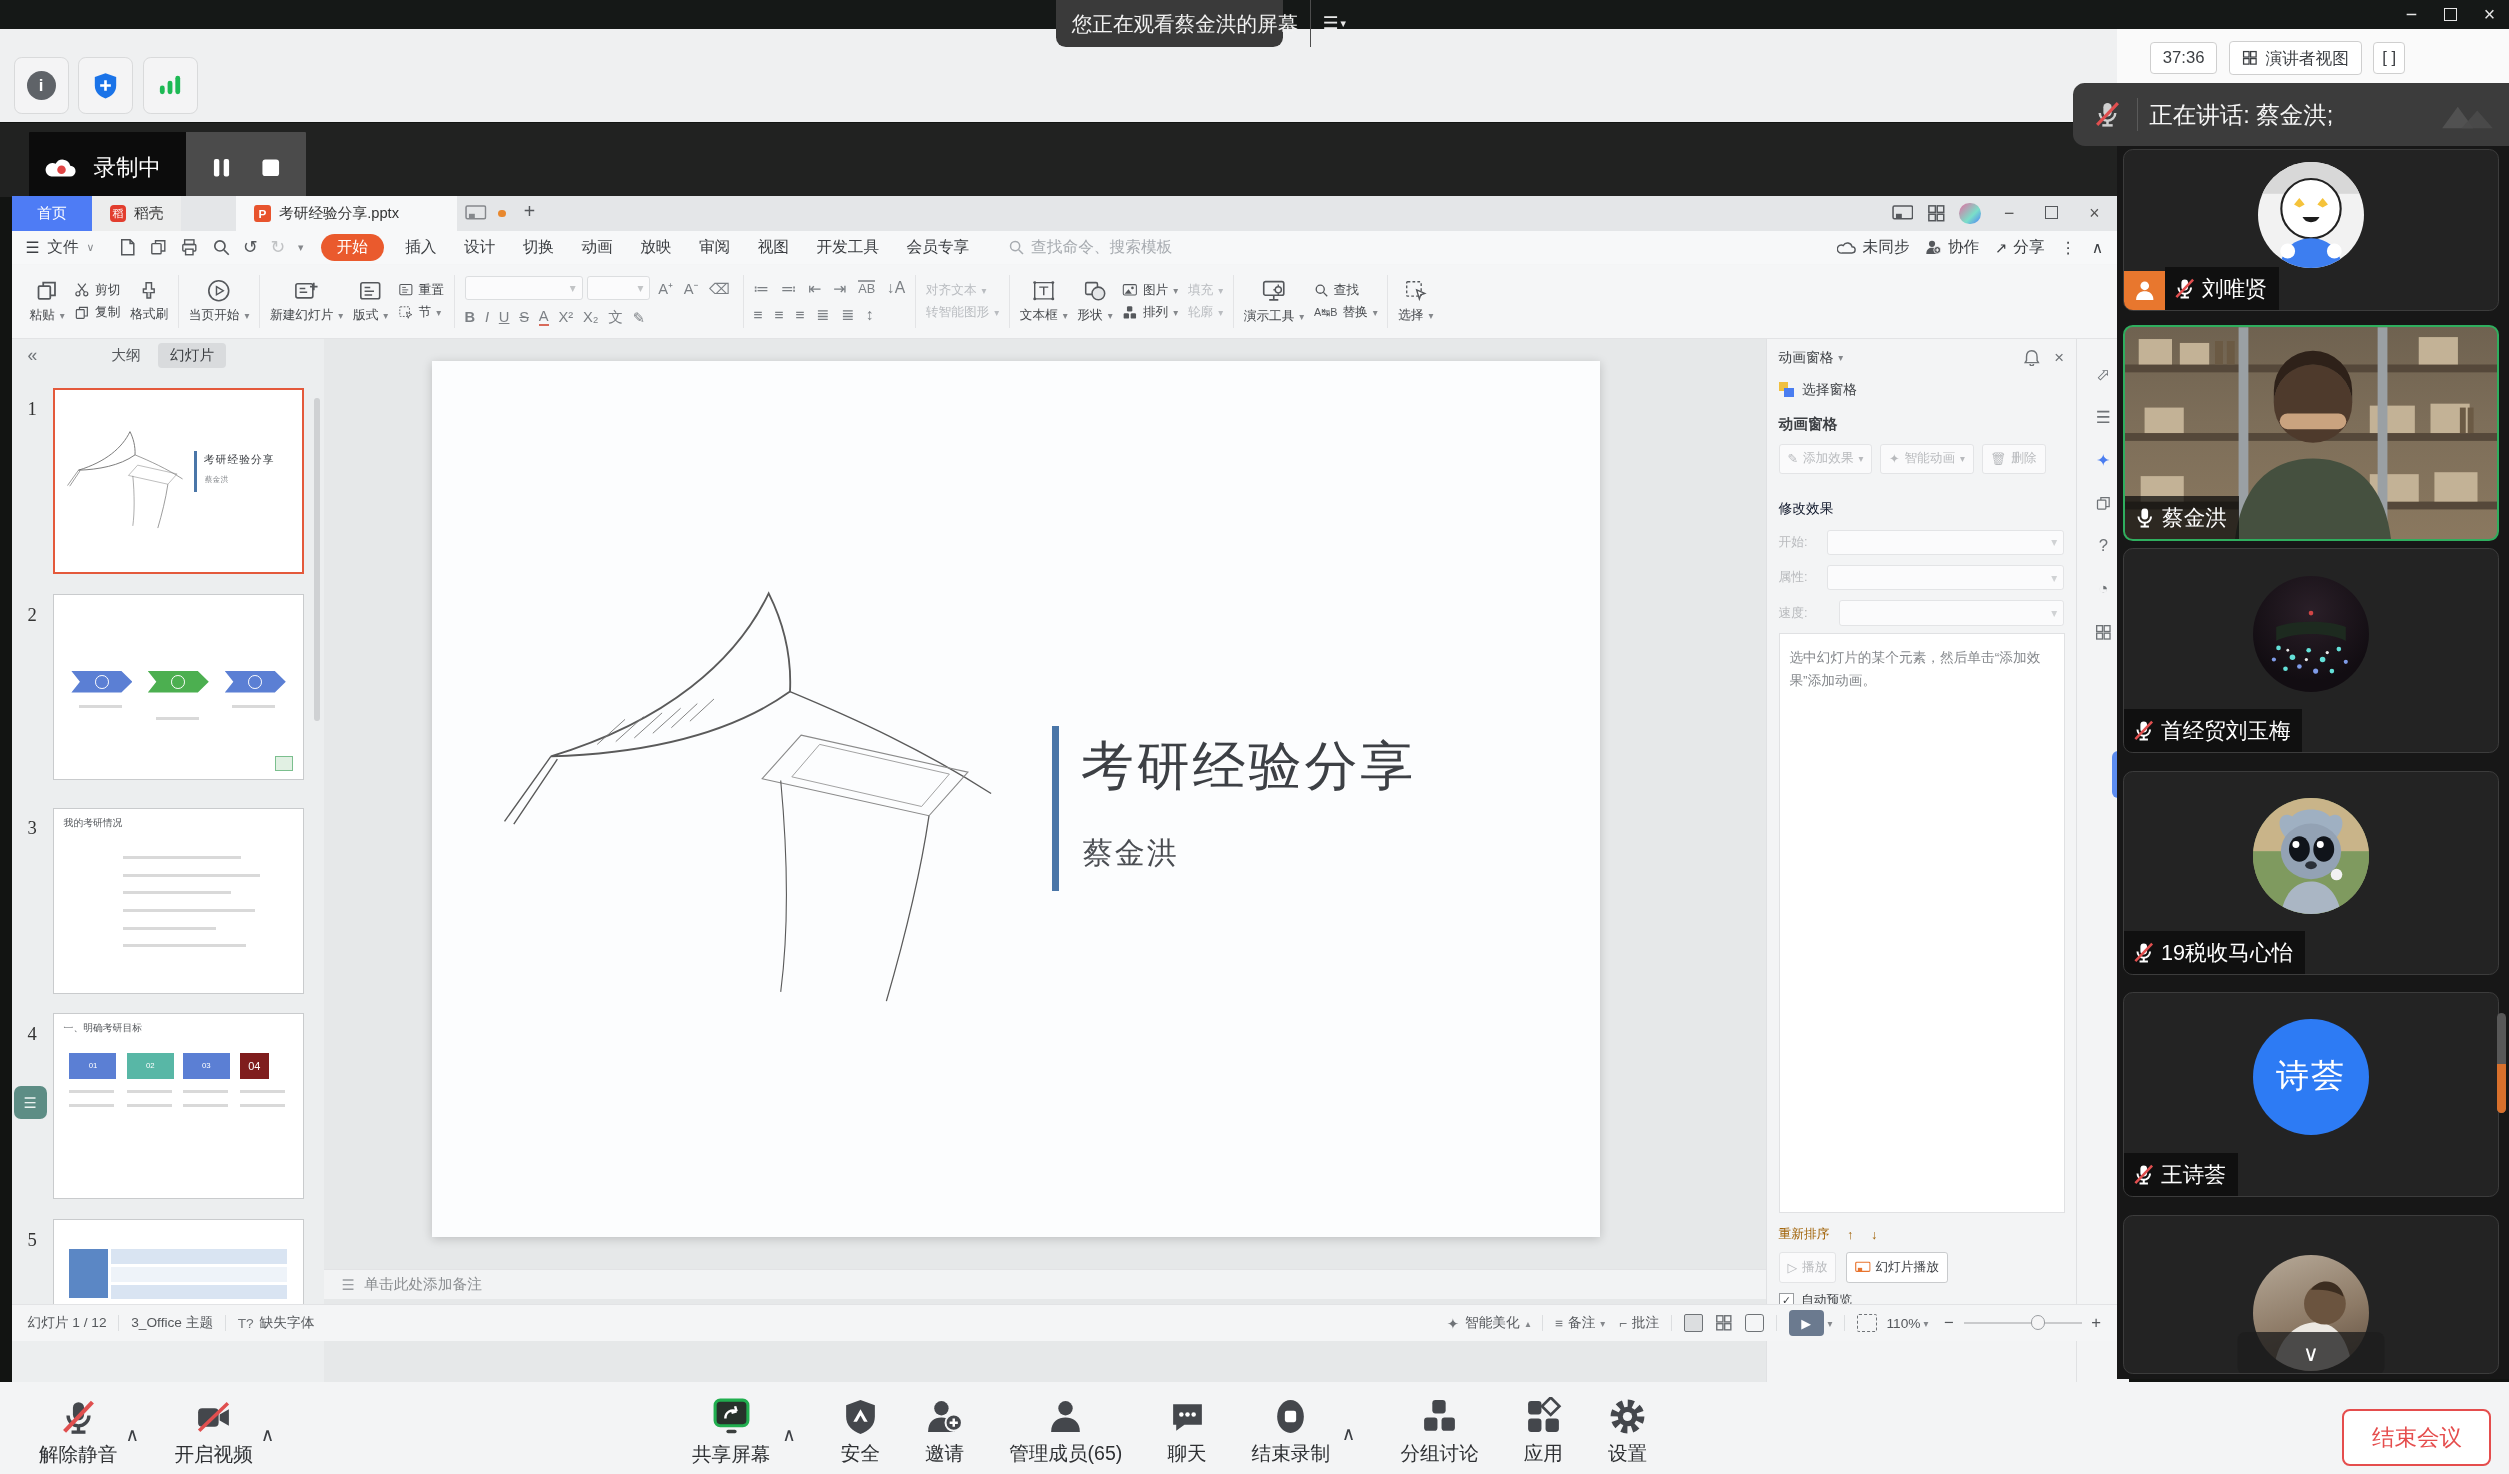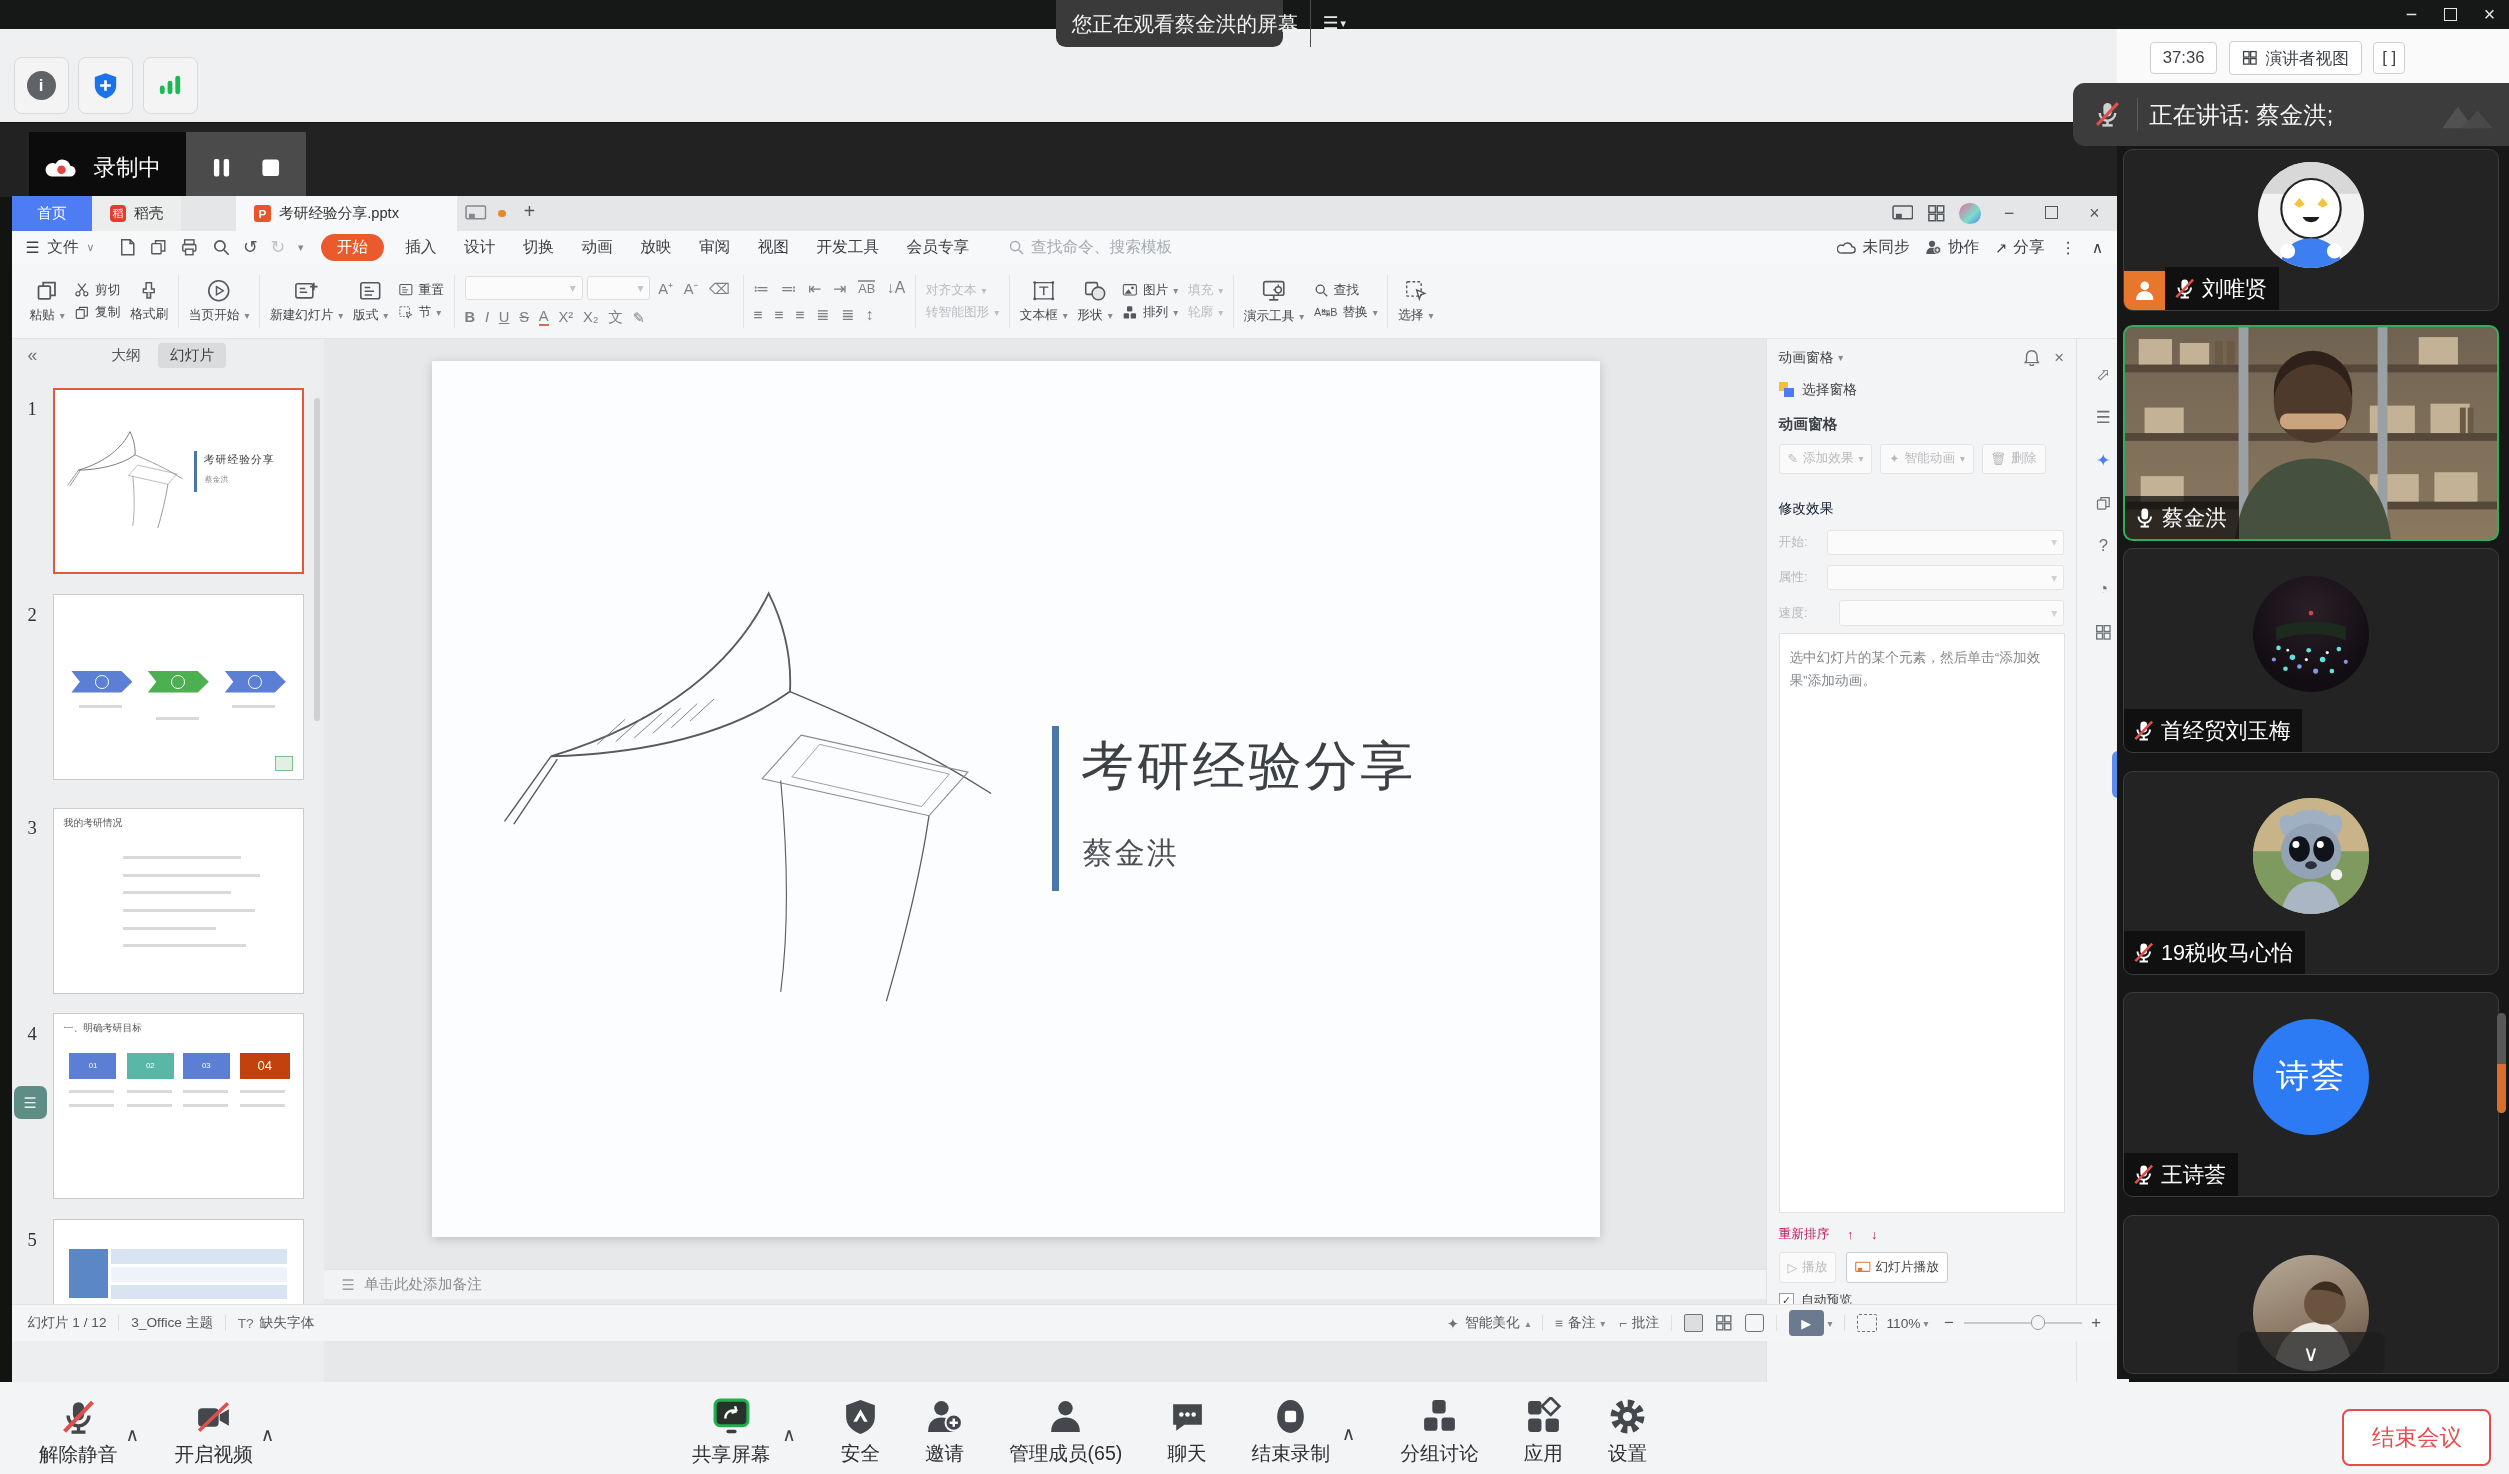--- a/index.html
+++ b/index.html
@@ -684,21 +684,21 @@
       <div class="tline" style="left:69px;top:118px;width:93px"></div>
       <div class="tline" style="left:69px;top:135px;width:123px"></div>
     </div>
 
     <span class="tnum" style="top:684px">4</span>
     <div class="thumbwrap" style="top:674px;height:186px">
       <div style="position:absolute;left:9.8px;top:7.8px;font-size:9.8px;color:#55585c">一、明确考研目标</div>
       <div style="position:absolute;left:15.7px;top:39px;width:47px;height:25.5px;background:#5b7fd4;color:#fff;font-size:7.8px;display:flex;align-items:center;justify-content:center">01</div>
       <div style="position:absolute;left:73px;top:39px;width:47px;height:25.5px;background:#58b7a6;color:#fff;font-size:7.8px;display:flex;align-items:center;justify-content:center">02</div>
       <div style="position:absolute;left:129px;top:39px;width:47px;height:25.5px;background:#5b7fd4;color:#fff;font-size:7.8px;display:flex;align-items:center;justify-content:center">03</div>
-      <div style="position:absolute;left:186px;top:39px;width:50px;height:25.5px;background:#c2410c;color:#fff;font-size:13px;display:flex;align-items:center;justify-content:center">04</div>
+      <div style="position:absolute;left:186px;top:39px;width:29px;height:25.5px;background:#7f1d1d;color:#fff;font-size:11px;display:flex;align-items:center;justify-content:center">04</div>
       <div class="tline" style="left:15.7px;top:76px;width:45px"></div>
       <div class="tline" style="left:73px;top:76px;width:45px"></div>
       <div class="tline" style="left:129px;top:76px;width:45px"></div>
       <div class="tline" style="left:186px;top:76px;width:45px"></div>
       <div class="tline" style="left:15.7px;top:90px;width:45px"></div>
       <div class="tline" style="left:73px;top:90px;width:45px"></div>
       <div class="tline" style="left:129px;top:90px;width:45px"></div>
       <div class="tline" style="left:186px;top:90px;width:45px"></div>
     </div>
 
@@ -796,21 +796,21 @@
     </div>
     <div class="ap-row" style="margin-bottom:5.9px;gap:17px">
       <span class="ap-lab">速度:</span>
       <span class="ap-dd">
           <span>▾</span>
         </span>
     </div>
     <div id="ap-hint">
       <span>选中幻灯片的某个元素，然后单击“添加效果”添加动画。</span>
     </div>
-    <div class="ap-row" style="position:absolute;left:11.8px;top:887px;gap:17.6px;font-size:12.7px;color:#be185d">
+    <div class="ap-row" style="position:absolute;left:11.8px;top:887px;gap:17.6px;font-size:12.7px;color:#a16207">
       <span>重新排序</span>
       <span>↑</span>
       <span>↓</span>
     </div>
     <div class="ap-row" style="position:absolute;left:11.8px;top:913px;gap:9.8px">
       <span class="ap-btn">
           <span>▷</span>
           <span>播放</span>
         </span>
       <span class="ap-btn" style="color:#3c3f43;background:#fff;border-color:#c9cbcd">

